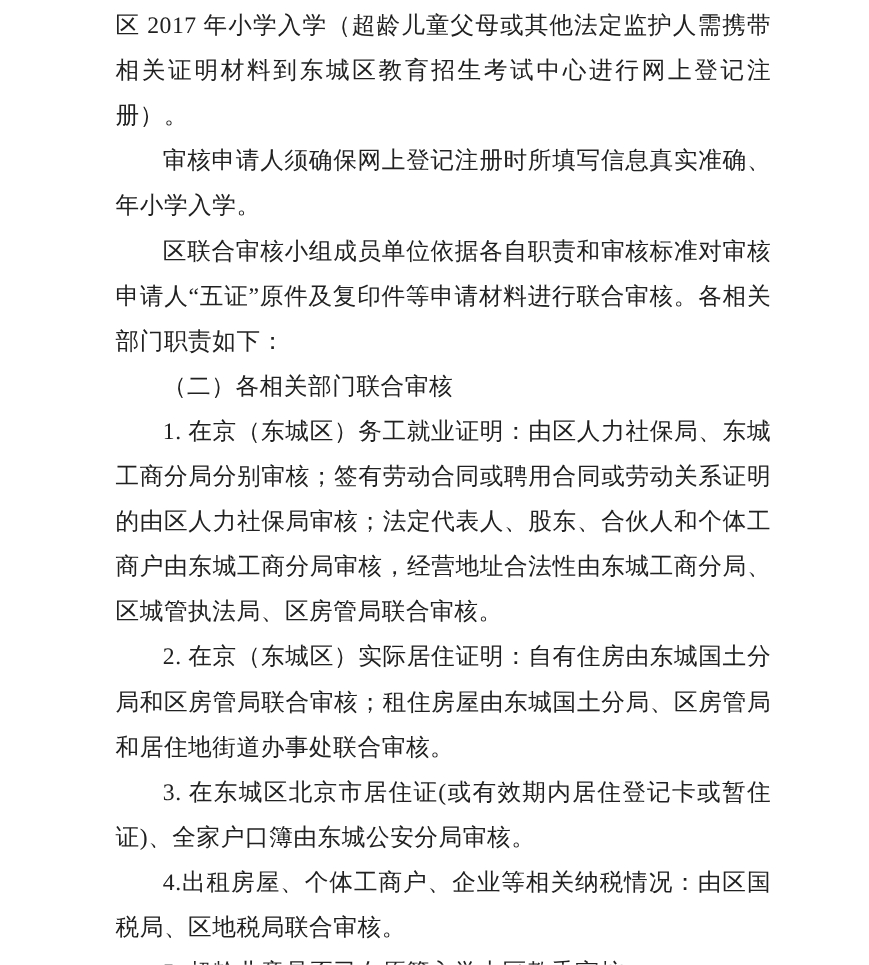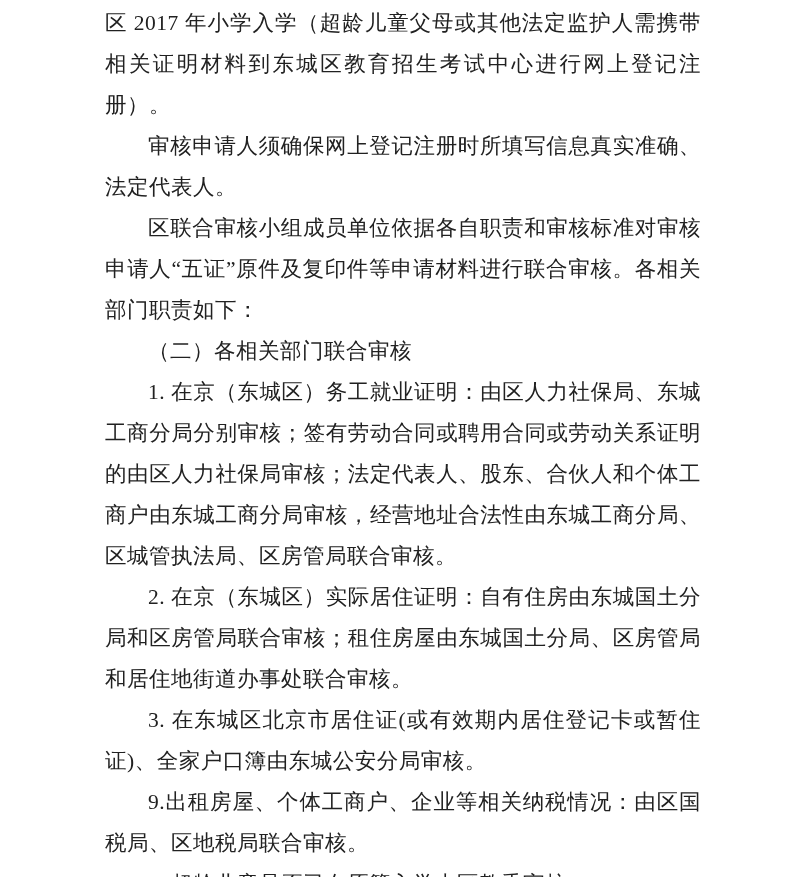--- a/index.html
+++ b/index.html
@@ -37,22 +37,22 @@
   .para.no-indent {
     text-indent: 0;
   }
 </style>
 </head>
 <body>
 
 <div class="page">
   <div class="text-block">
     <p class="para no-indent">区 2017 年小学入学（超龄儿童父母或其他法定监护人需携带相关证明材料到东城区教育招生考试中心进行网上登记注册）。</p>
-    <p class="para">审核申请人须确保网上登记注册时所填写信息真实准确、法定代表人。</p>
+    <p class="para">审核申请人须确保网上登记注册时所填写信息真实准确、年小学入学。</p>
     <p class="para">区联合审核小组成员单位依据各自职责和审核标准对审核申请人“五证”原件及复印件等申请材料进行联合审核。各相关部门职责如下：</p>
     <p class="para">（二）各相关部门联合审核</p>
     <p class="para">1. 在京（东城区）务工就业证明：由区人力社保局、东城工商分局分别审核；签有劳动合同或聘用合同或劳动关系证明的由区人力社保局审核；法定代表人、股东、合伙人和个体工商户由东城工商分局审核，经营地址合法性由东城工商分局、区城管执法局、区房管局联合审核。</p>
     <p class="para">2. 在京（东城区）实际居住证明：自有住房由东城国土分局和区房管局联合审核；租住房屋由东城国土分局、区房管局和居住地街道办事处联合审核。</p>
     <p class="para">3. 在东城区北京市居住证(或有效期内居住登记卡或暂住证)、全家户口簿由东城公安分局审核。</p>
-    <p class="para">9.出租房屋、个体工商户、企业等相关纳税情况：由区国税局、区地税局联合审核。</p>
+    <p class="para">4.出租房屋、个体工商户、企业等相关纳税情况：由区国税局、区地税局联合审核。</p>
     <p class="para">5. 超龄儿童是否已在原籍入学由区教委审核。</p>
   </div>
 </div>
 
 </body></html>

